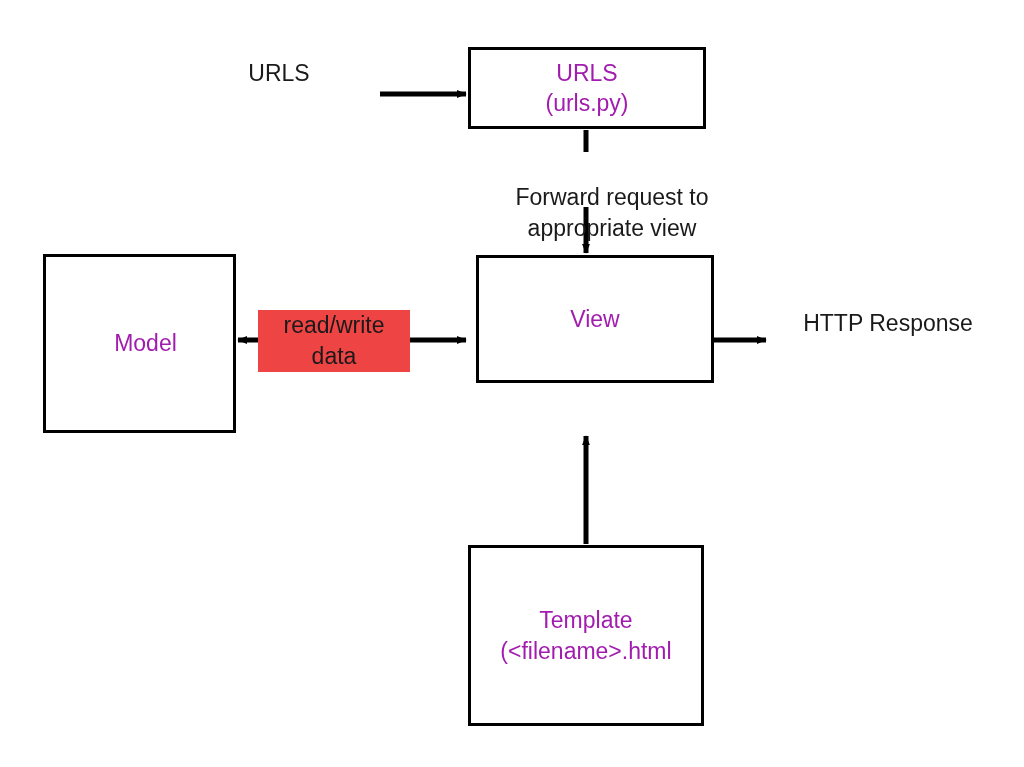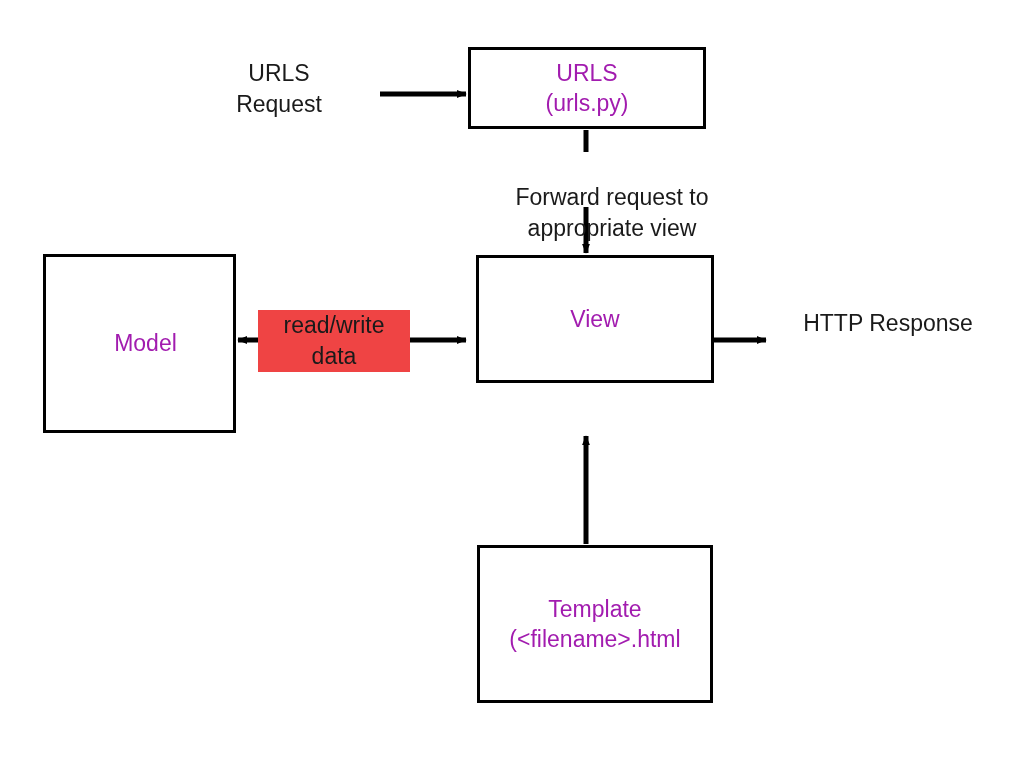--- a/index.html
+++ b/index.html
@@ -75,21 +75,21 @@
     width: 164px;
   }
   .lbl-http-response {
     left: 772px;
     top: 308px;
     width: 232px;
   }
   .box-urls   { left: 468px; top: 47px;  width: 238px; height: 82px;  }
   .box-model  { left: 43px;  top: 254px; width: 193px; height: 179px; padding-left: 12px; }
   .box-view   { left: 468px; top: 255px; width: 238px; height: 128px; margin-left: 8px; }
-  .box-template { left: 468px; top: 545px; width: 236px; height: 158px; margin-left: 9px; }
+  .box-template { left: 468px; top: 545px; width: 236px; height: 181px; }
 </style>
 </head>
 <body>
 
 <div id="diagram-canvas">
 
   <svg id="diagram-svg" viewBox="0 0 1024 767" xmlns="http://www.w3.org/2000/svg">
     <defs>
       <marker id="arrow-right" markerWidth="10" markerHeight="10" refX="9.2" refY="4" orient="auto" markerUnits="userSpaceOnUse">
         <path d="M0,0 L10,4 L0,8 z" fill="#000000"></path>
@@ -133,21 +133,20 @@
     <span class="node-line">View</span>
   </div>
 
   <div class="node-box box-template">
     <span class="node-line">Template</span>
     <span class="node-line">(&lt;filename&gt;.html</span>
   </div>
 
   <div class="edge-label lbl-http-request">
     <span class="node-line">URLS</span>
-    <span class="node-line">Request</span>
   </div>
 
   <div class="edge-label lbl-forward">
     <span class="node-line">Forward request to</span>
     <span class="node-line">appropriate view</span>
   </div>
 
   <div class="edge-label lbl-readwrite">
     <span class="node-line">read/write</span>
     <span class="node-line">data</span>

